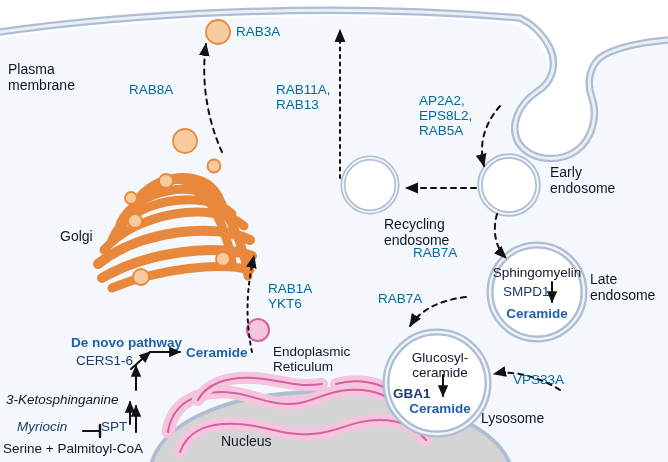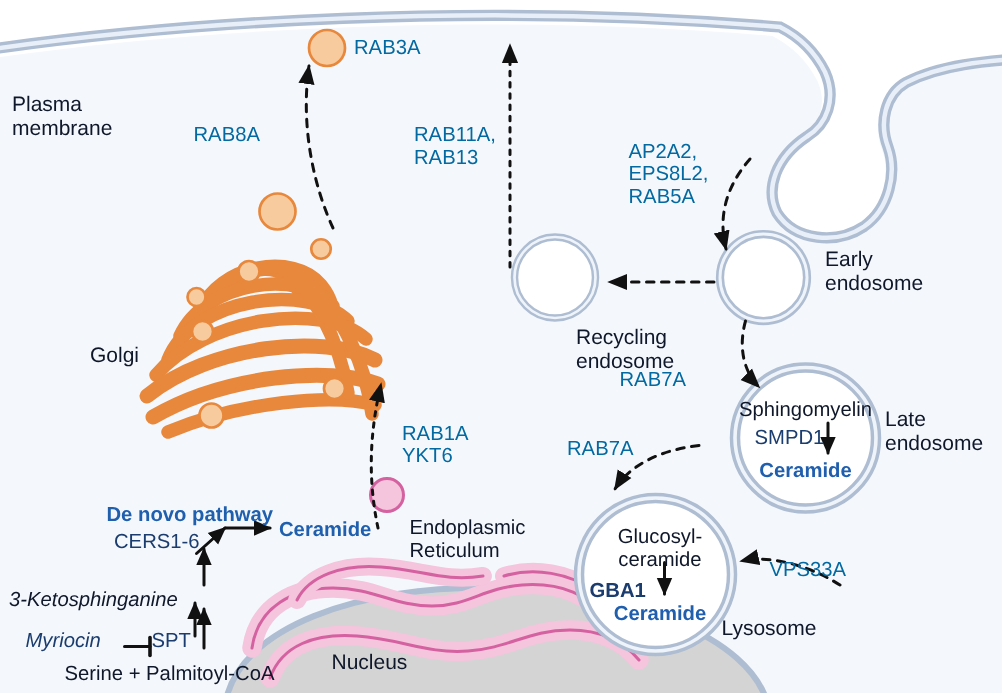--- a/index.html
+++ b/index.html
@@ -208,21 +208,21 @@
 <div class="lbl navy" style="left:76px;top:353px;">CERS1-6</div>
 
 <div class="lbl bluebold" style="left:186px;top:345px;">Ceramide</div>
 
 <div class="lbl gray" style="left:6px;top:392px;font-style:italic;">3-Ketosphinganine</div>
 
 <div class="lbl navy" style="left:17px;top:419px;font-style:italic;">Myriocin</div>
 
 <div class="lbl navy" style="left:101px;top:419px;">SPT</div>
 
-<div class="lbl gray" style="left:3px;top:441px;margin-left:40px;">Serine + Palmitoyl-CoA</div>
+<div class="lbl gray" style="left:3px;top:441px;">Serine + Palmitoyl-CoA</div>
 
 <div class="lbl gray ctr" style="left:537px;top:265px;">Sphingomyelin</div>
 
 <div class="lbl navy" style="left:503px;top:284px;">SMPD1</div>
 
 <div class="lbl bluebold ctr" style="left:537px;top:306px;">Ceramide</div>
 
 <div class="lbl gray ctr" style="left:440px;top:350px;text-align:center;">Glucosyl-
 ceramide</div>
 

